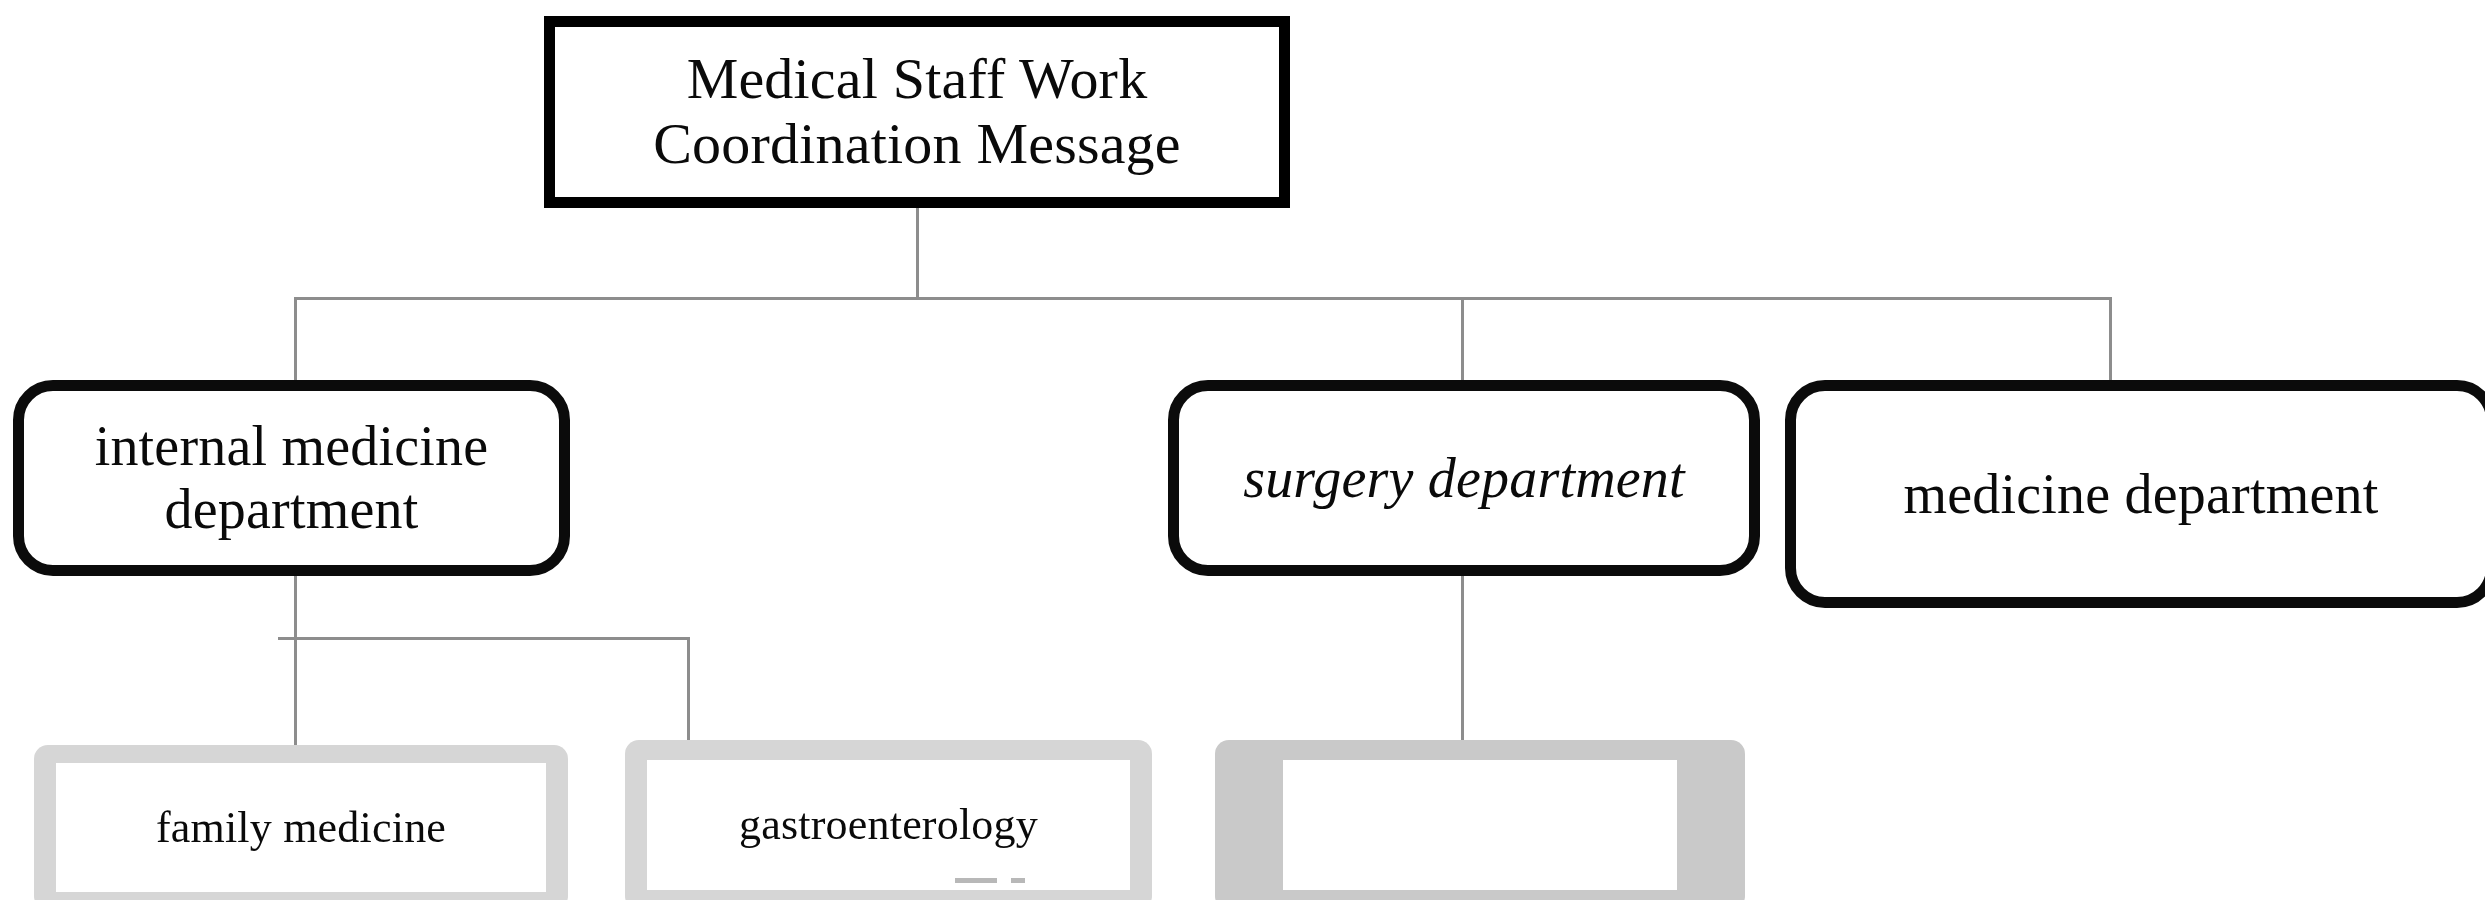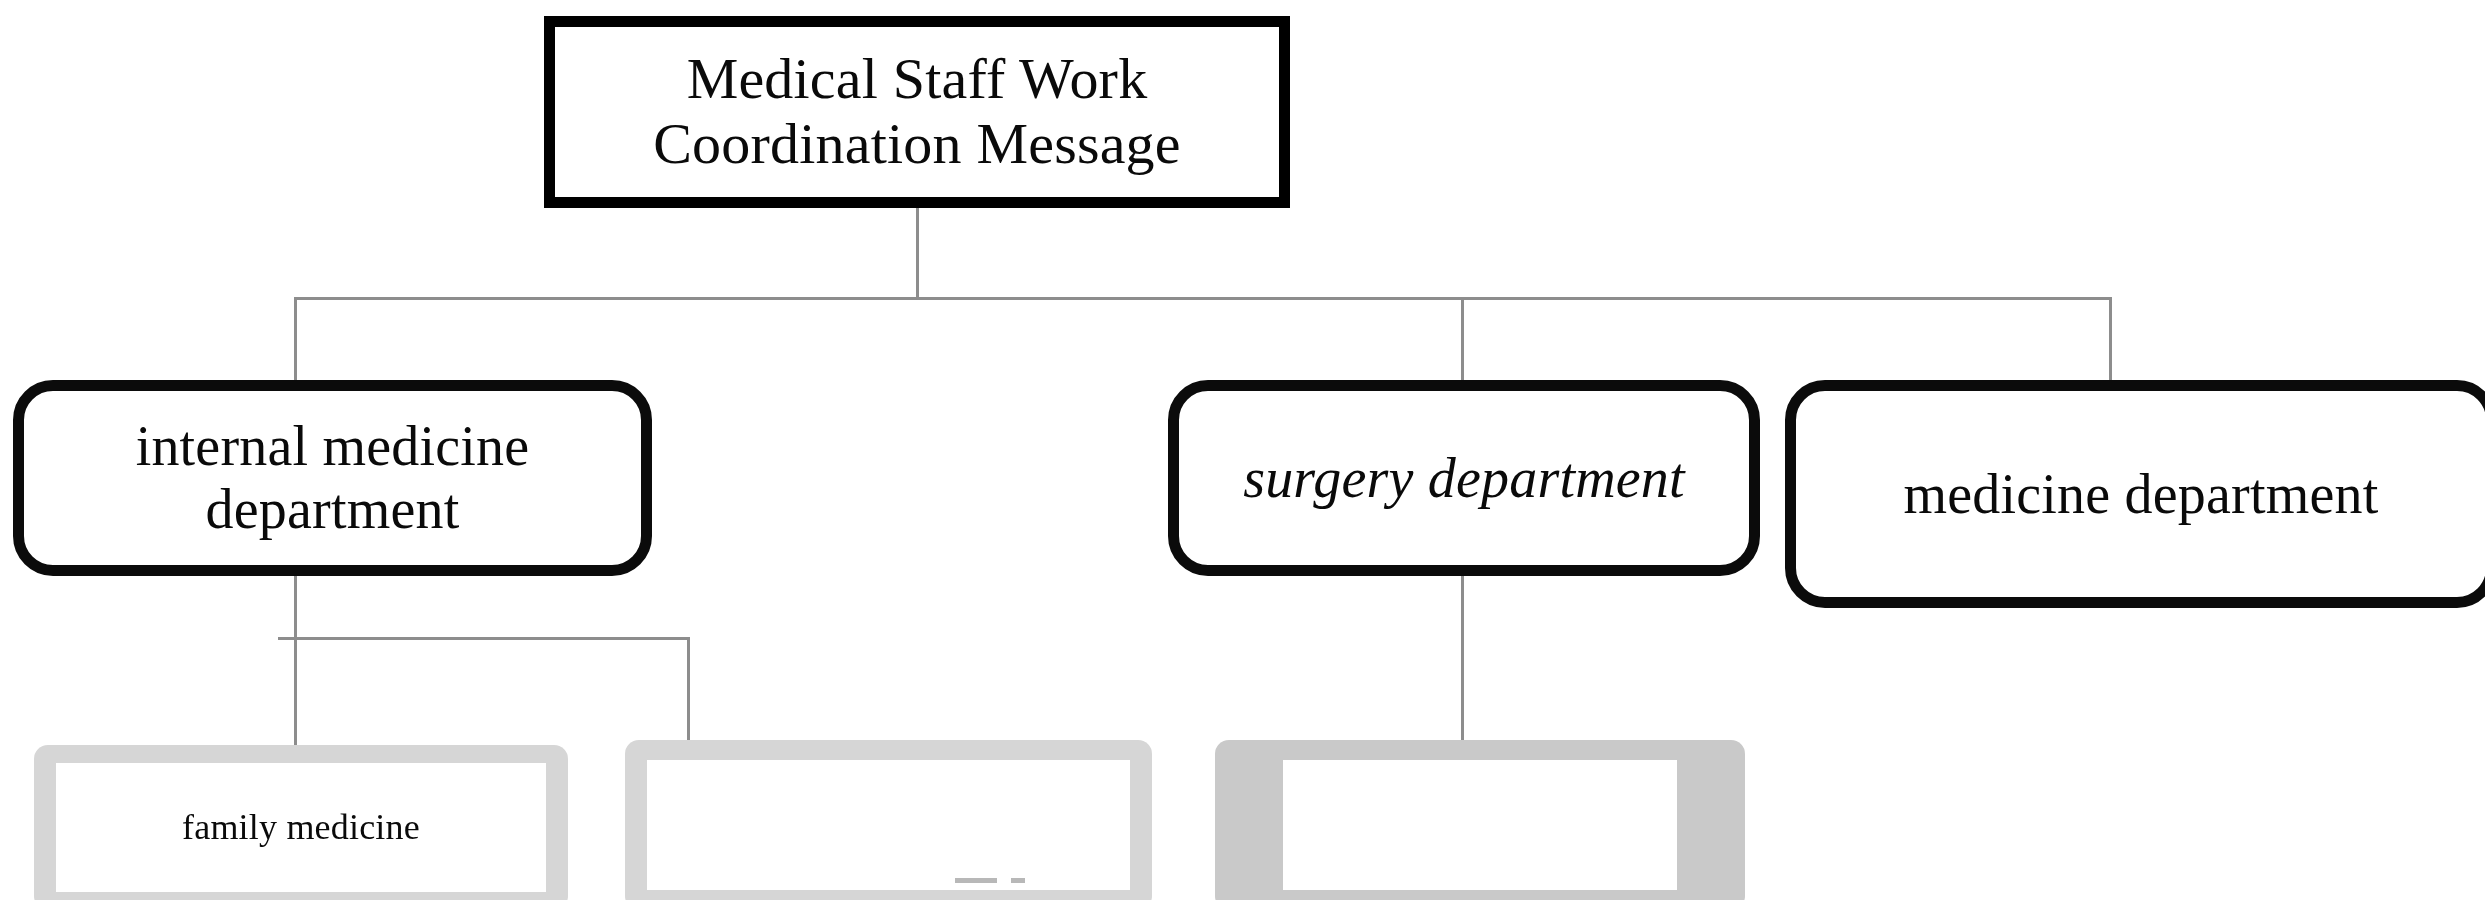--- a/index.html
+++ b/index.html
@@ -65,21 +65,21 @@
     justify-content: center;
   }
   .node-sub .sub-inner {
     position: absolute;
     background: #ffffff;
     display: flex;
     align-items: center;
     justify-content: center;
   }
   .node-sub .node-label {
-    font-size: 36px;
+    font-size: 44px;
     position: relative;
     z-index: 2;
   }
   .node-sub.tone-light { background: #d6d6d6; }
   .node-sub.tone-dark  { background: #c9c9c9; }
 
   
   .conn-h, .conn-v {
     position: absolute;
     background: #8d8d8d;
@@ -117,40 +117,41 @@
 
   <div class="conn-v" style="left:687px; top:637px; height:112px;"></div>
 
   <div class="conn-v" style="left:1461px; top:575px; height:174px;"></div>
 
   <div class="node-root" style="left:544px; top:16px; width:746px; height:192px;">
     <div class="node-label">Medical Staff Work
 Coordination Message</div>
   </div>
 
-  <div class="node-dept" style="left:13px; top:380px; width:639px; height:196px;">
+  <div class="node-dept" style="left:13px; top:380px; width:557px; height:196px;">
     <div class="node-label">internal medicine
 department</div>
   </div>
 
   <div class="node-dept" style="left:1168px; top:380px; width:592px; height:196px;font-style:italic;">
     <div class="node-label">surgery department</div>
   </div>
 
   <div class="node-dept" style="left:1785px; top:380px; width:712px; height:228px;">
     <div class="node-label">medicine department</div>
   </div>
 
   <div class="node-sub tone-light" style="left:34px; top:745px; width:534px; height:165px;">
     <div class="sub-inner" style="left:22px; top:18px; right:22px; bottom:18px;"></div>
     <div class="node-label">family medicine</div>
   </div>
 
   <div class="node-sub tone-light" style="left:625px; top:740px; width:527px; height:170px;">
     <div class="sub-inner" style="left:22px; top:20px; right:22px; bottom:20px;"></div>
+    <div class="node-label">gastroenterology</div>
     <div class="artifact" style="left:330px; bottom:27px; width:42px;"></div>
     <div class="artifact" style="left:386px; bottom:27px; width:14px;"></div>
   </div>
 
   <div class="node-sub tone-dark" style="left:1215px; top:740px; width:530px; height:170px;">
     <div class="sub-inner" style="left:68px; top:20px; right:68px; bottom:20px;"></div>
   </div>
 
 </div>
 

